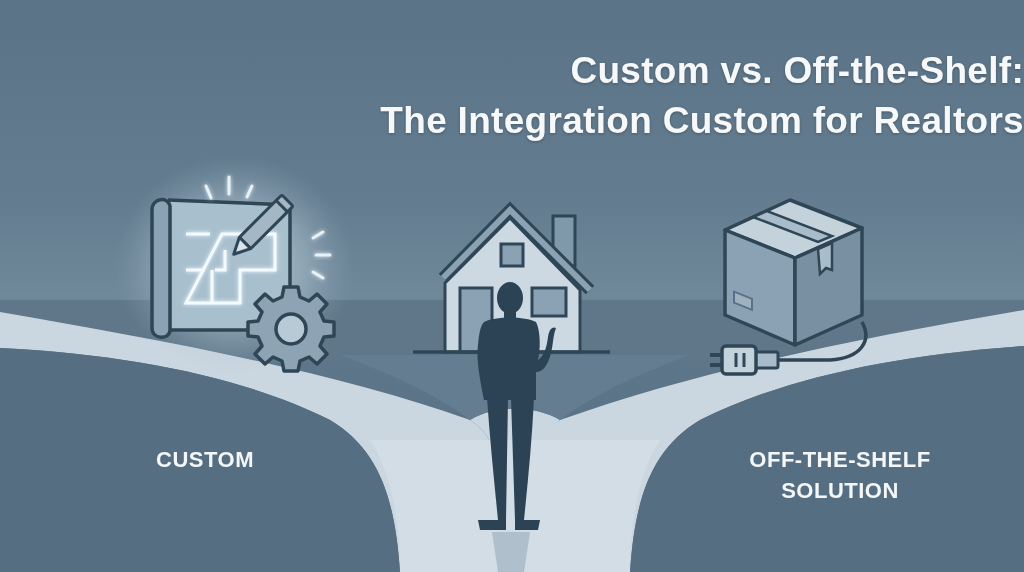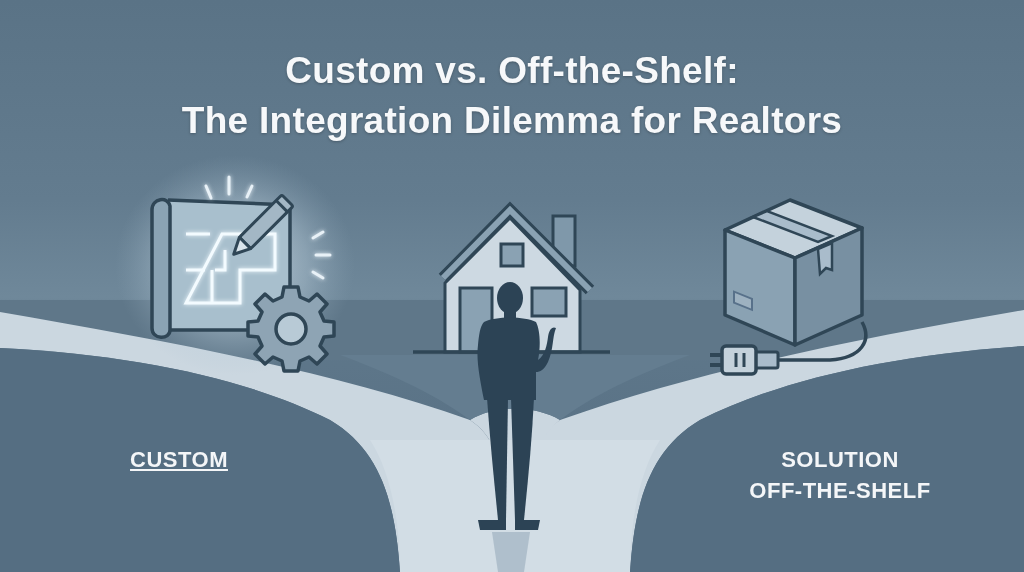--- a/index.html
+++ b/index.html
@@ -2,24 +2,24 @@
 <html><head>
 <meta charset="utf-8">
 <style>
   html, body { margin:0; padding:0; }
   body { width:1024px; height:572px; overflow:hidden; background:#5b7487; font-family:"Liberation Sans", sans-serif; }
   .scene { position:relative; width:1024px; height:572px; overflow:hidden;
     background: linear-gradient(180deg, #5a7386 0%, #637c8f 35%, #6f889a 52%, #5f788b 56%, #546c80 100%); }
   .title { position:absolute; left:0; right:0; top:46px; text-align:center; color:#f6f8fa;
     font-weight:bold; font-size:37px; line-height:50px; letter-spacing:0.3px;
     text-shadow:0 1px 3px rgba(0,0,0,0.25); }
-  .title div { white-space:nowrap; }
+  .title div { white-space:nowrap;text-align:right; }
   svg.art { position:absolute; left:0; top:0; }
   .label { position:absolute; color:#f4f6f8; font-weight:bold; font-size:22px; line-height:31px; text-align:center; letter-spacing:0.5px; }
-  .label-left { left:94px; top:444px; width:170px;text-decoration:underline; }
+  .label-left { left:120px; top:444px; width:170px; }
   .label-right { left:720px; top:444px; width:240px; }
 </style>
 </head>
 <body>
 
 <div class="scene">
 
   <svg class="art" width="1024" height="572" viewBox="0 0 1024 572">
     <defs>
       <radialGradient id="glow" cx="50%" cy="50%" r="50%">
@@ -116,24 +116,24 @@
       <rect x="722" y="346" width="34" height="28" rx="4" fill="#c4d2dc" stroke="#2f4656" stroke-width="3.5"></rect>
       <line x1="710" y1="355" x2="722" y2="355" stroke="#2f4656" stroke-width="4"></line>
       <line x1="710" y1="365" x2="722" y2="365" stroke="#2f4656" stroke-width="4"></line>
       <line x1="736" y1="353" x2="736" y2="367" stroke="#2f4656" stroke-width="3"></line>
       <line x1="744" y1="353" x2="744" y2="367" stroke="#2f4656" stroke-width="3"></line>
     </g>
   </svg>
 
   <div class="title">
     <div>Custom vs. Off-the-Shelf:</div>
-    <div>The Integration Dilemma for Realtors</div>
+    <div>The Integration Custom for Realtors</div>
   </div>
 
   <div class="label label-left">
     <div>CUSTOM</div>
   </div>
 
   <div class="label label-right">
+    <div>OFF-THE-SHELF</div>
     <div>SOLUTION</div>
-    <div>OFF-THE-SHELF</div>
   </div>
 </div>
 
 </body></html>

